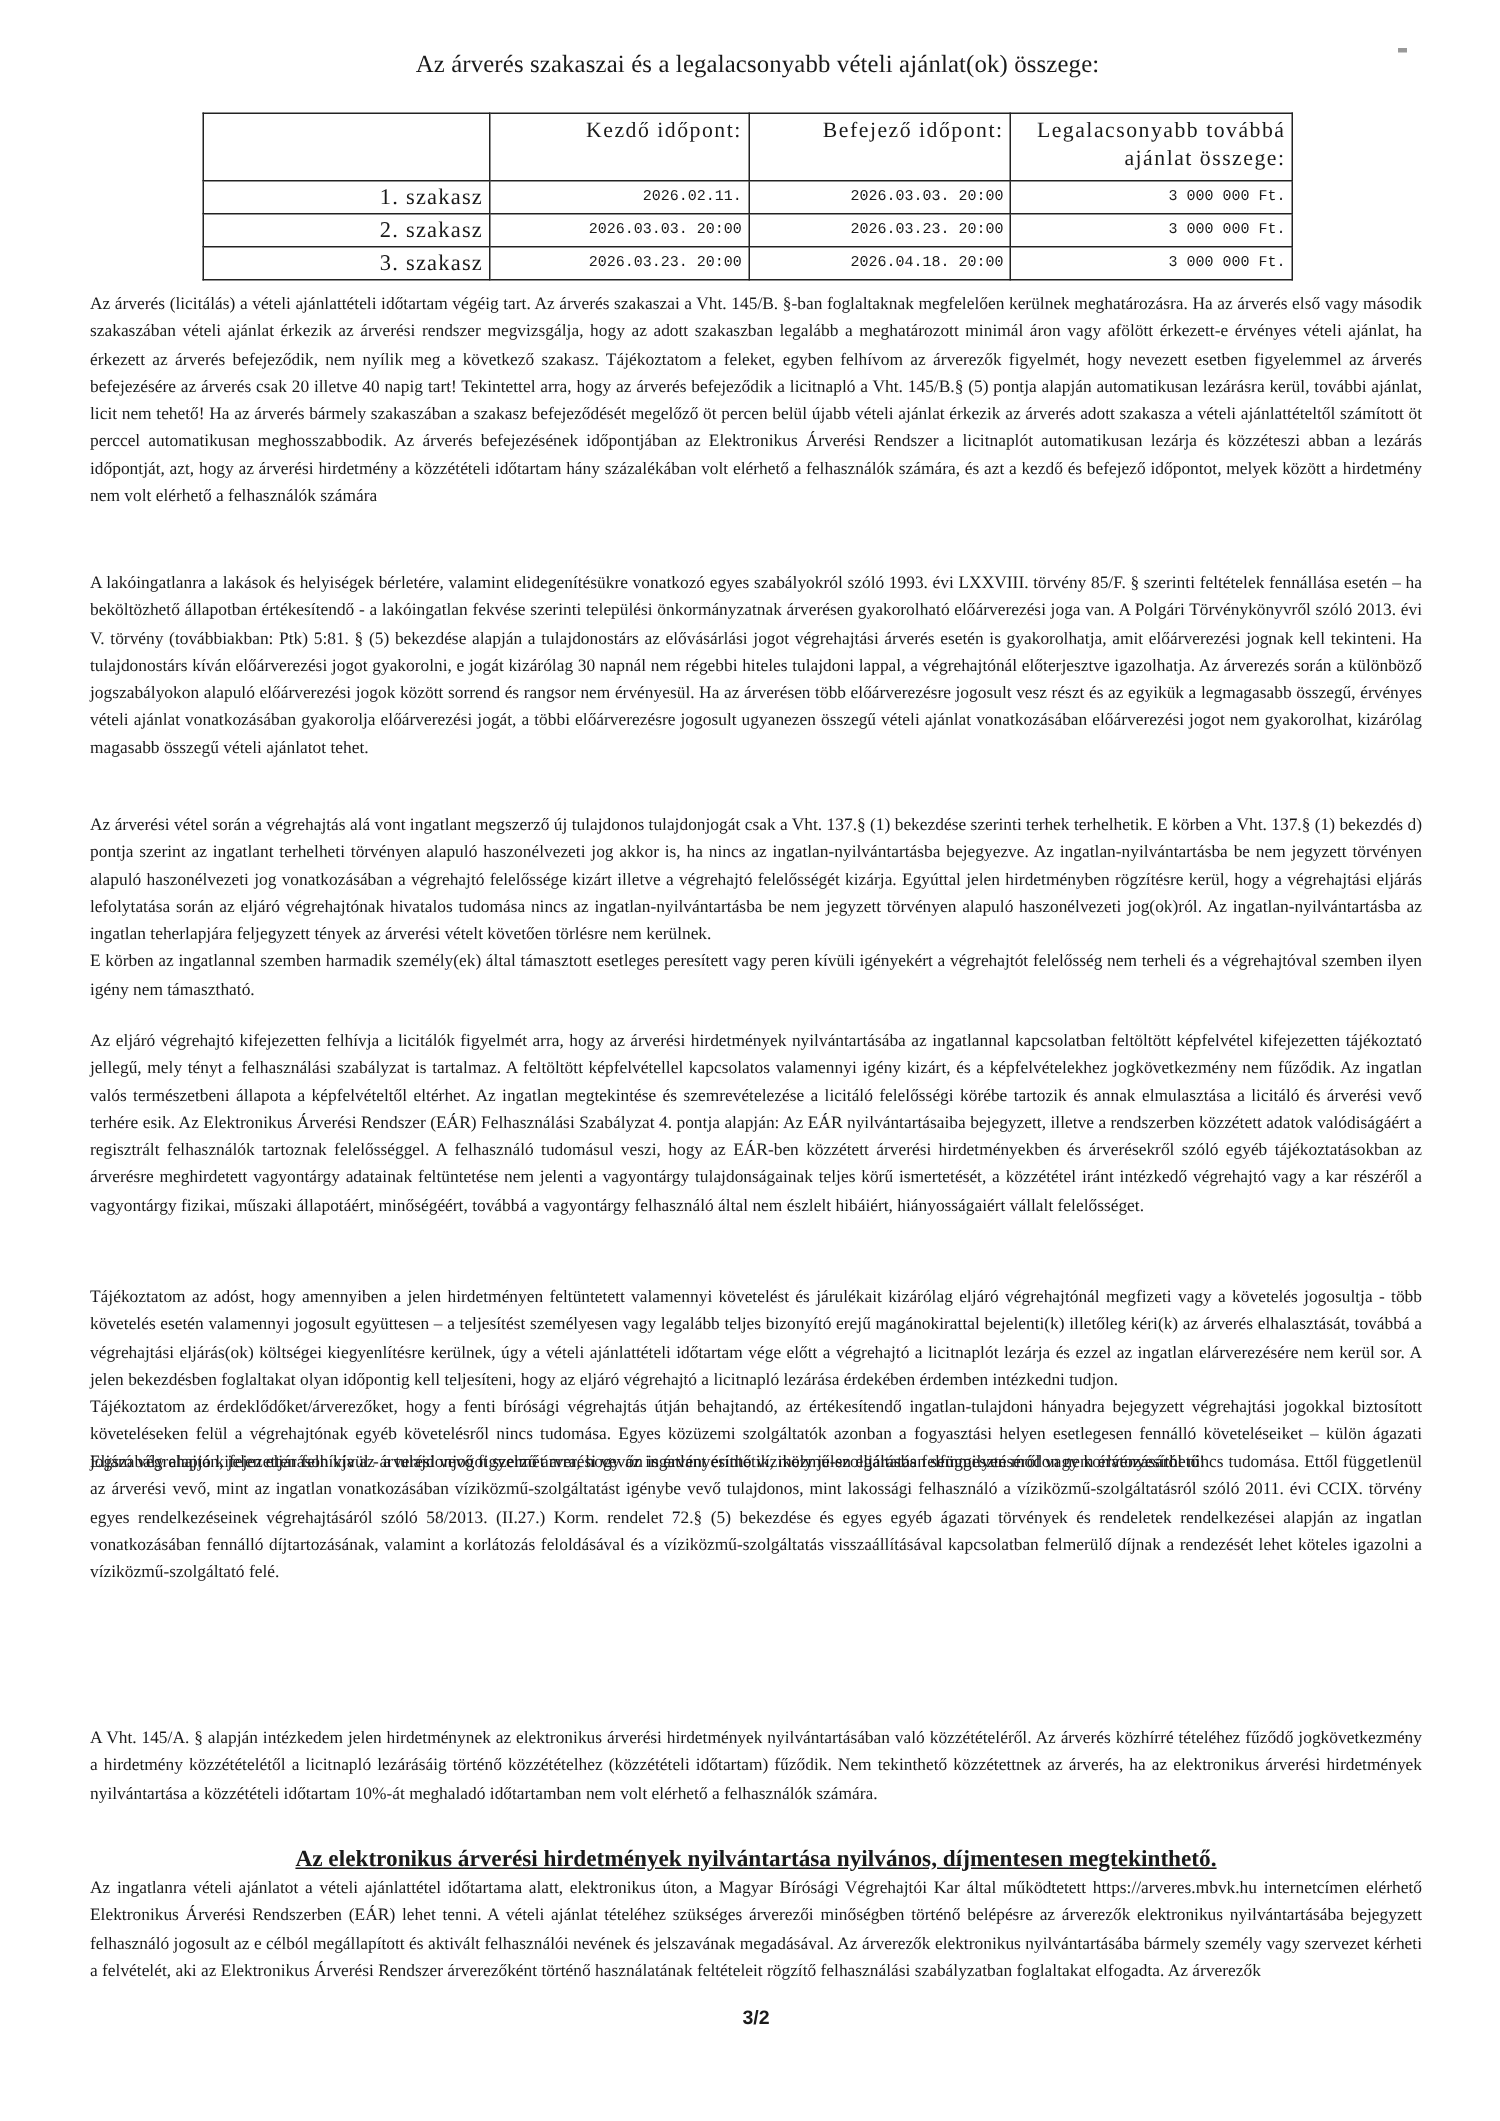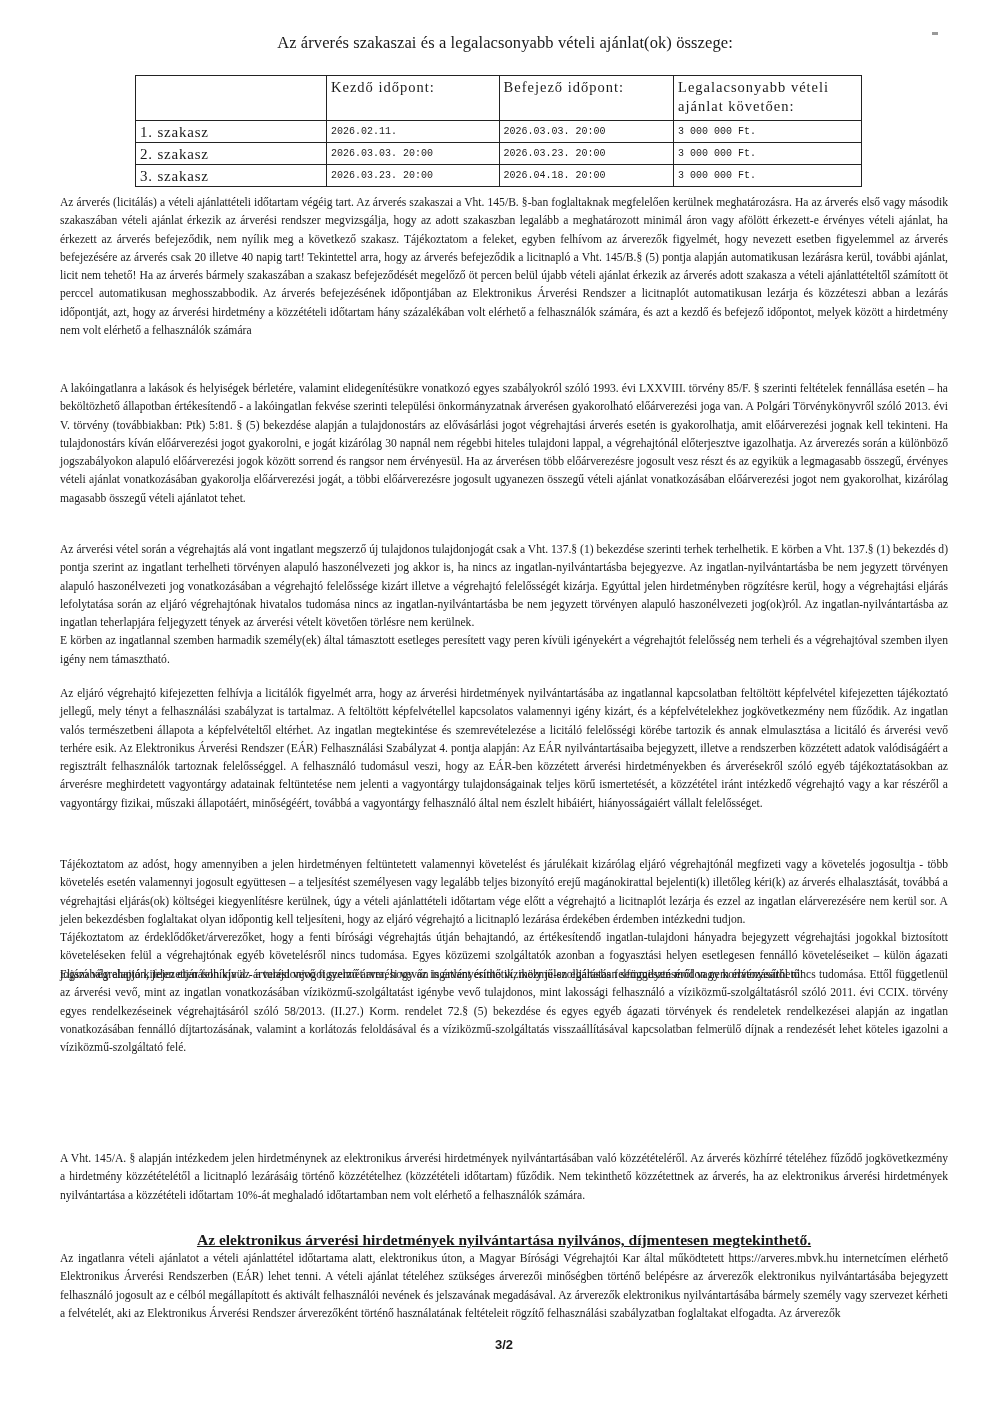--- a/index.html
+++ b/index.html
@@ -3,21 +3,21 @@
 <meta charset="utf-8">
 <style>
   html, body { margin: 0; padding: 0; background: #ffffff; }
   body { width: 1000px; height: 1414px; position: relative; overflow: hidden;
          font-family: "Liberation Serif", "DejaVu Serif", serif; color: #1a1a1a; }
   .page { position: absolute; left: 60px; top: 0; width: 890px; }
   .title { position: absolute; left: 0; top: 33px; width: 890px; text-align: center;
            font-weight: normal; font-size: 16.5px; letter-spacing: 0.1px; }
   table.stages { position: absolute; left: 75px; top: 75px; width: 727px; border-collapse: collapse;
                  font-size: 14px; }
-  table.stages td, table.stages th { border: 1.3px solid #222; padding: 0 4px; text-align: left; }
+  table.stages td, table.stages th { border: 1.3px solid #222; padding: 0 4px; text-align: right; }
   table.stages th { font-weight: normal; font-family: "Liberation Serif", serif; font-size: 14.5px;
                     letter-spacing: 1px; line-height: 19px; vertical-align: top; height: 42px; padding-top: 2px; }
   table.stages td { height: 21px; line-height: 20px; font-family: Liberation Mono, monospace; font-size: 10px; }
   table.stages td.stage { font-family: "Liberation Serif", serif; font-size: 15px; letter-spacing: 0.8px; }
   .c1 { width: 184px; } .c2 { width: 165px; } .c3 { width: 167px; } .c4 { width: 180px; }
   .text { position: absolute; left: 0; width: 888px; font-size: 11.6px; line-height: 18.3px;
           text-align: justify; }
   .text p { margin: 0; }
   .p1 { top: 194px; }
   .p2 { top: 380px; }
@@ -38,21 +38,21 @@
 
 <div class="page">
   <div class="title">Az árverés szakaszai és a legalacsonyabb vételi ajánlat(ok) összege:</div>
 
   <table class="stages">
     <tbody>
         <tr>
       <th class="c1"></th>
       <th class="c2">Kezdő időpont:</th>
       <th class="c3">Befejező időpont:</th>
-      <th class="c4">Legalacsonyabb vételi ajánlat követően:</th>
+      <th class="c4">Legalacsonyabb továbbá ajánlat összege:</th>
     </tr>
     <tr>
       <td class="stage">1. szakasz</td>
       <td>2026.02.11.</td>
       <td>2026.03.03. 20:00</td>
       <td>3 000 000 Ft.</td>
     </tr>
     <tr>
       <td class="stage">2. szakasz</td>
       <td>2026.03.03. 20:00</td>

